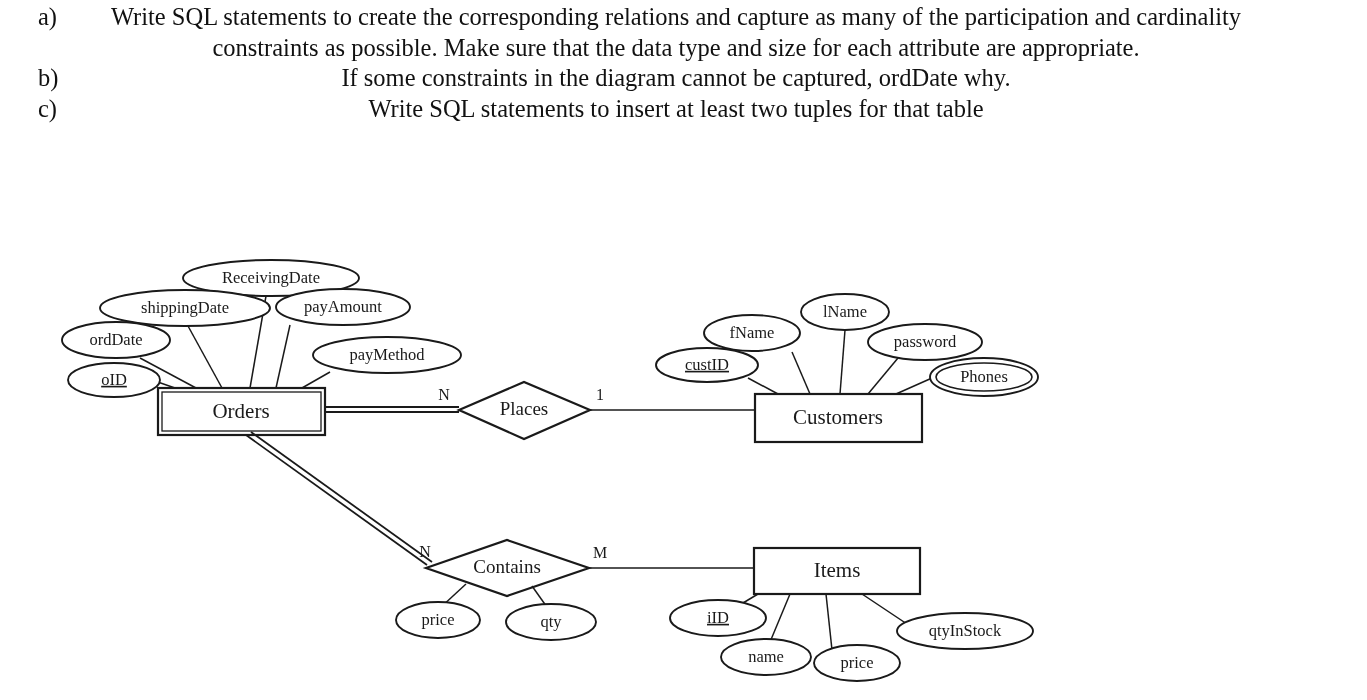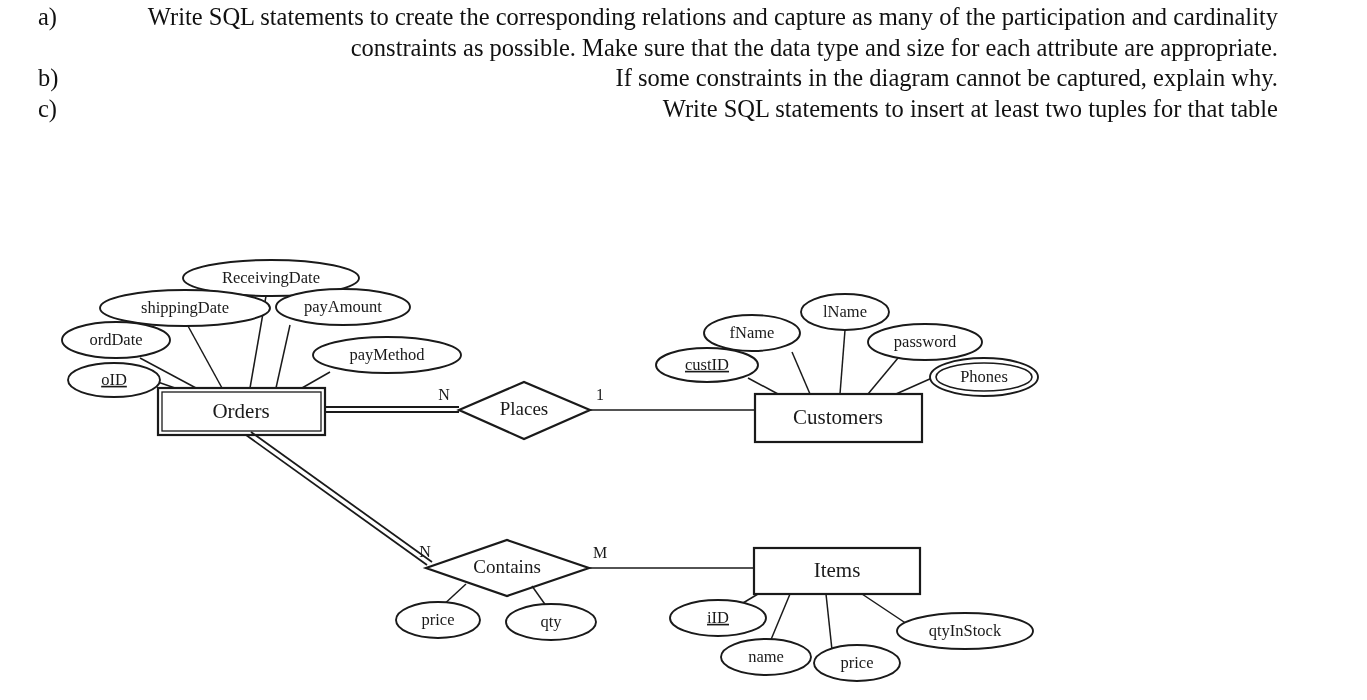--- a/index.html
+++ b/index.html
@@ -32,21 +32,21 @@
     color: #111111;
   }
   .q-marker {
     width: 36px;
     flex: 0 0 36px;
     text-align: left;
     white-space: nowrap;
   }
   .q-text {
     flex: 1 1 auto;
-    text-align: right;
+    text-align: center;
   }
 
   
   #er-diagram {
     position: absolute;
     left: 0;
     top: 230px;
     width: 1367px;
     height: 470px;
   }
@@ -112,21 +112,21 @@
 
 <div id="question-block">
 
   <div class="q-item">
     <span class="q-marker">a)</span>
     <span class="q-text">Write SQL statements to create the corresponding relations and capture as many of the participation and cardinality constraints as possible. Make sure that the data type and size for each attribute are appropriate.</span>
   </div>
 
   <div class="q-item">
     <span class="q-marker">b)</span>
-    <span class="q-text">If some constraints in the diagram cannot be captured, explain why.</span>
+    <span class="q-text">If some constraints in the diagram cannot be captured, ordDate why.</span>
   </div>
 
   <div class="q-item">
     <span class="q-marker">c)</span>
     <span class="q-text">Write SQL statements to insert at least two tuples for that table</span>
   </div>
 
 </div>
 
 <div id="er-diagram">

